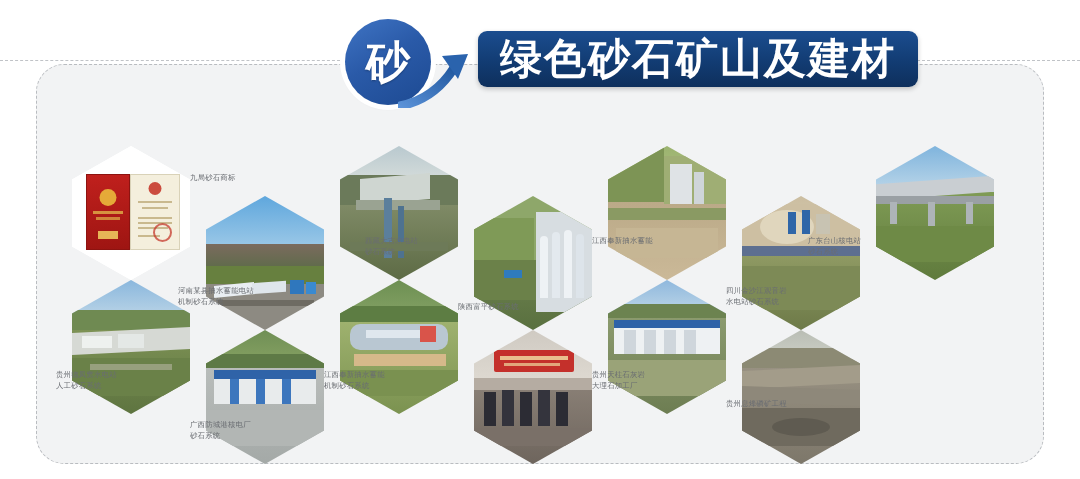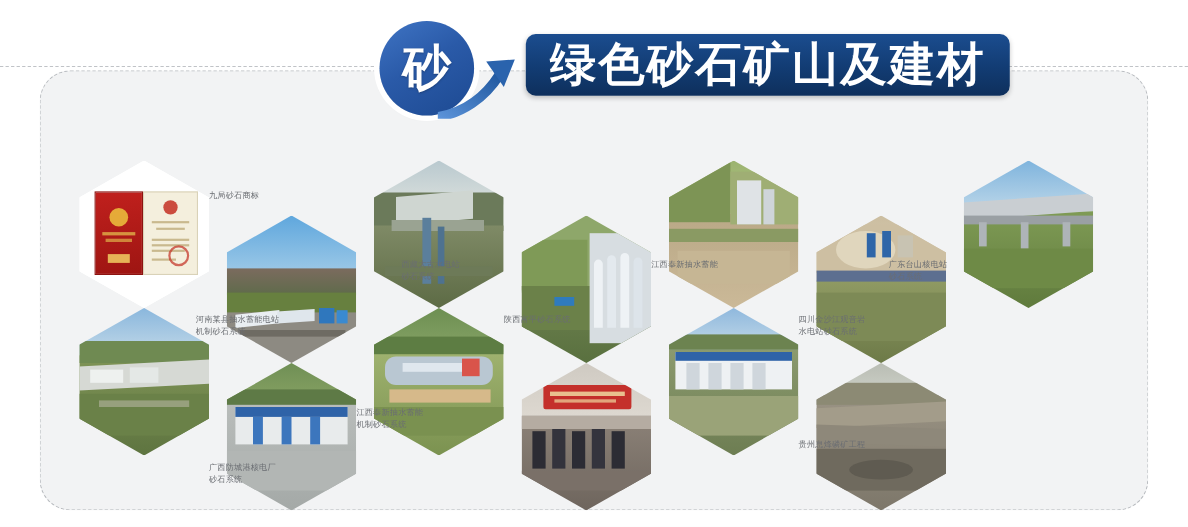--- a/index.html
+++ b/index.html
@@ -211,21 +211,21 @@
       <div class="rect" style="left:0;top:22px;width:60px;height:46px;background:#7f9a57;"></div>
       <div class="rect" style="left:0;top:64px;width:70px;height:40px;background:#6b8149;"></div>
       <div class="rect" style="left:62px;top:16px;width:56px;height:100px;background:#d7dde1;"></div>
       <div class="rect" style="left:66px;top:40px;width:8px;height:62px;background:#eef2f5;border-radius:4px 4px 0 0;"></div>
       <div class="rect" style="left:78px;top:36px;width:8px;height:66px;background:#e3e9ee;border-radius:4px 4px 0 0;"></div>
       <div class="rect" style="left:90px;top:34px;width:8px;height:68px;background:#eef2f5;border-radius:4px 4px 0 0;"></div>
       <div class="rect" style="left:102px;top:38px;width:8px;height:64px;background:#dde4ea;border-radius:4px 4px 0 0;"></div>
       <div class="rect" style="left:30px;top:74px;width:18px;height:8px;background:#2f7bbd;"></div>
     </div>
   </div>
-  <div class="cap" style="left:458px;top:286px;">陕西富平砂石系统</div>
+  <div class="cap" style="left:458px;top:302px;">陕西富平砂石系统</div>
 
   <div class="hex" style="left:608px;top:146px;">
     <div class="art">
       <div class="sky" style="background:linear-gradient(180deg,#9bb36f,#b6c489);height:36%;"></div>
       <div class="ground" style="background:linear-gradient(180deg,#b9a886,#cbb998);height:64%;"></div>
       <div class="rect" style="left:0;top:0;width:56px;height:56px;background:#7d9455;"></div>
       <div class="rect" style="left:56px;top:10px;width:62px;height:48px;background:#9fae74;"></div>
       <div class="rect" style="left:62px;top:18px;width:22px;height:40px;background:#dfe3e6;"></div>
       <div class="rect" style="left:86px;top:26px;width:10px;height:32px;background:#cfd5d9;"></div>
       <div class="rect" style="left:0;top:62px;width:118px;height:12px;background:#8a9a63;"></div>
@@ -270,20 +270,22 @@
       <div class="sky" style="background:linear-gradient(180deg,#8ab7dd,#c2d9e8);height:32%;"></div>
       <div class="ground" style="background:linear-gradient(180deg,#7f9456,#5e7440);height:68%;"></div>
       <div class="rect" style="left:0;top:30px;width:118px;height:20px;background:#6f8a52;"></div>
       <div class="rect" style="left:0;top:50px;width:118px;height:22px;background:#d6d9d4;transform:skewY(-3deg);"></div>
       <div class="rect" style="left:10px;top:56px;width:30px;height:12px;background:#eef1ef;"></div>
       <div class="rect" style="left:46px;top:54px;width:26px;height:14px;background:#e4e8e6;"></div>
       <div class="rect" style="left:0;top:78px;width:118px;height:38px;background:#6a8148;"></div>
       <div class="rect" style="left:18px;top:84px;width:82px;height:6px;background:#97a07d;"></div>
     </div>
   </div>
+  <div class="cap" style="left:56px;top:370px;">贵州德凤窝水电站
+人工砂石系统</div>
 
   <div class="hex" style="left:206px;top:330px;">
     <div class="art">
       <div class="sky" style="background:linear-gradient(180deg,#6f8f55,#87a263);height:26%;"></div>
       <div class="ground" style="background:linear-gradient(180deg,#b9bdbb,#a4a9a7);height:74%;"></div>
       <div class="rect" style="left:0;top:24px;width:118px;height:14px;background:#5e7a46;"></div>
       <div class="rect" style="left:8px;top:40px;width:102px;height:34px;background:#e8ebec;"></div>
       <div class="rect" style="left:8px;top:40px;width:102px;height:9px;background:#2f63a8;"></div>
       <div class="rect" style="left:24px;top:49px;width:9px;height:25px;background:#3c76bd;"></div>
       <div class="rect" style="left:50px;top:49px;width:9px;height:25px;background:#3c76bd;"></div>
@@ -333,20 +335,22 @@
       <div class="rect" style="left:0;top:24px;width:118px;height:14px;background:#6c8350;"></div>
       <div class="rect" style="left:6px;top:40px;width:106px;height:34px;background:#eef1f3;"></div>
       <div class="rect" style="left:6px;top:40px;width:106px;height:8px;background:#2f63a8;"></div>
       <div class="rect" style="left:16px;top:50px;width:12px;height:24px;background:#cfd6dc;"></div>
       <div class="rect" style="left:36px;top:50px;width:12px;height:24px;background:#cfd6dc;"></div>
       <div class="rect" style="left:56px;top:50px;width:12px;height:24px;background:#cfd6dc;"></div>
       <div class="rect" style="left:76px;top:50px;width:12px;height:24px;background:#cfd6dc;"></div>
       <div class="rect" style="left:0;top:80px;width:118px;height:36px;background:#9aa378;"></div>
     </div>
   </div>
+  <div class="cap" style="left:592px;top:370px;">贵州天柱石灰岩
+大理石加工厂</div>
 
   <div class="hex" style="left:742px;top:330px;">
     <div class="art">
       <div class="sky" style="background:linear-gradient(180deg,#b9bdb4,#cdd0c7);height:22%;"></div>
       <div class="ground" style="background:linear-gradient(180deg,#9a9384,#7d776a);height:78%;"></div>
       <div class="rect" style="left:0;top:18px;width:118px;height:20px;background:#8c8a74;"></div>
       <div class="rect" style="left:0;top:38px;width:118px;height:18px;background:#a39c8a;transform:skewY(-3deg);"></div>
       <div class="rect" style="left:0;top:58px;width:118px;height:16px;background:#8e887a;transform:skewY(2deg);"></div>
       <div class="rect" style="left:0;top:78px;width:118px;height:38px;background:#6f6a5e;"></div>
       <div class="blob" style="left:30px;top:88px;width:58px;height:18px;background:#5f5b51;"></div>

